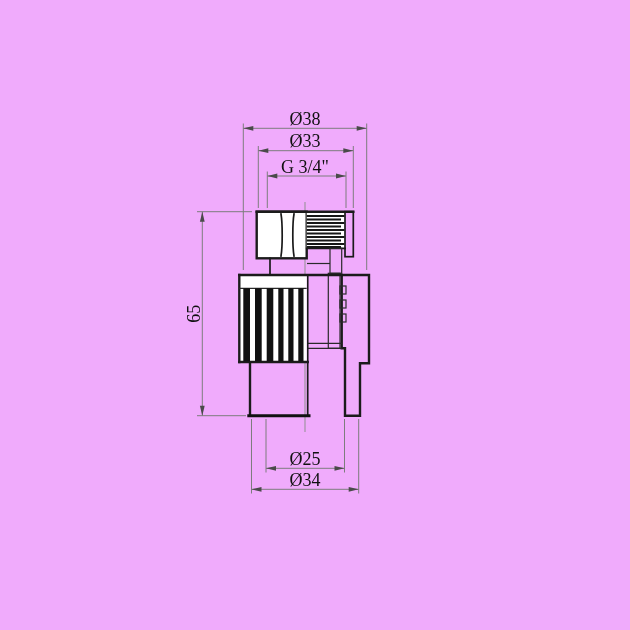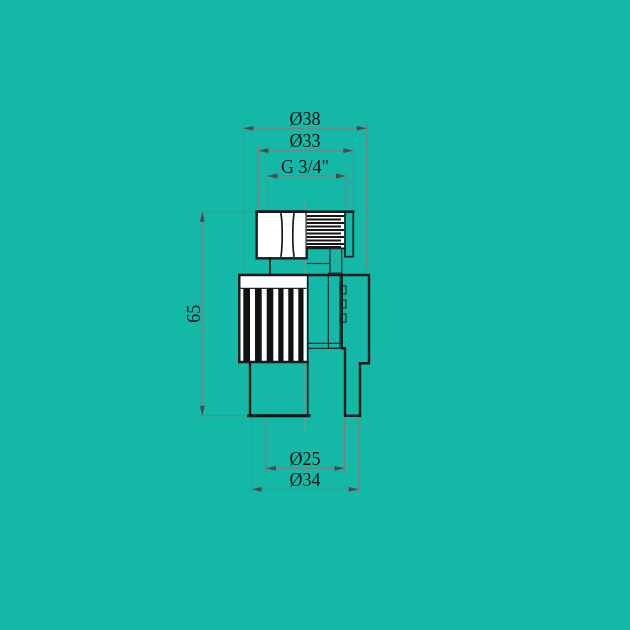--- a/index.html
+++ b/index.html
@@ -4,21 +4,21 @@
 <style>
   html, body {
     margin: 0;
     padding: 0;
     background: #ffffff;
   }
   .stage {
     position: relative;
     width: 630px;
     height: 630px;
-    background: #14b8a6;
+    background: #f0abfc;
     overflow: hidden;
   }
   svg { display: block; }
   
   .outline-heavy { stroke: #1b1b1b; stroke-width: 2.4; fill: none; stroke-linecap: square; }
   .outline-med   { stroke: #1b1b1b; stroke-width: 1.7; fill: none; stroke-linecap: square; }
   .outline-thin  { stroke: #2a2a2a; stroke-width: 1.2; fill: none; }
   .outline-thick { stroke: #111111; stroke-width: 3;   fill: none; stroke-linecap: square; }
   .thread-line   { stroke: #161616; stroke-width: 2;   fill: none; }
   .dim-line      { stroke: #7d7d7d; stroke-width: 1;   fill: none; }

